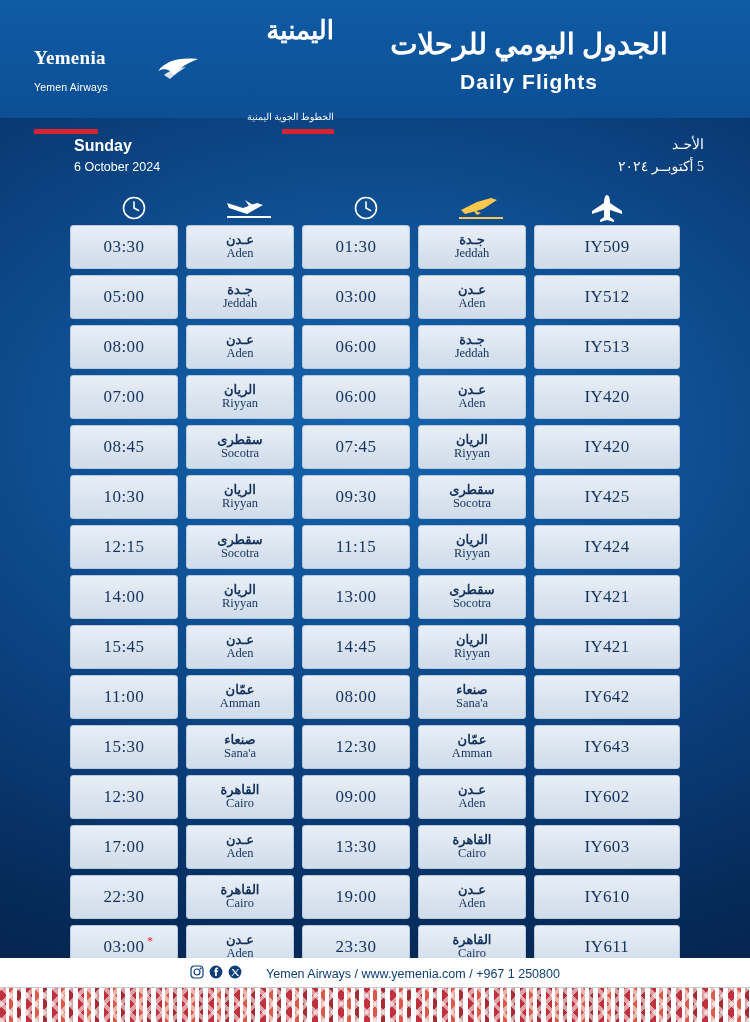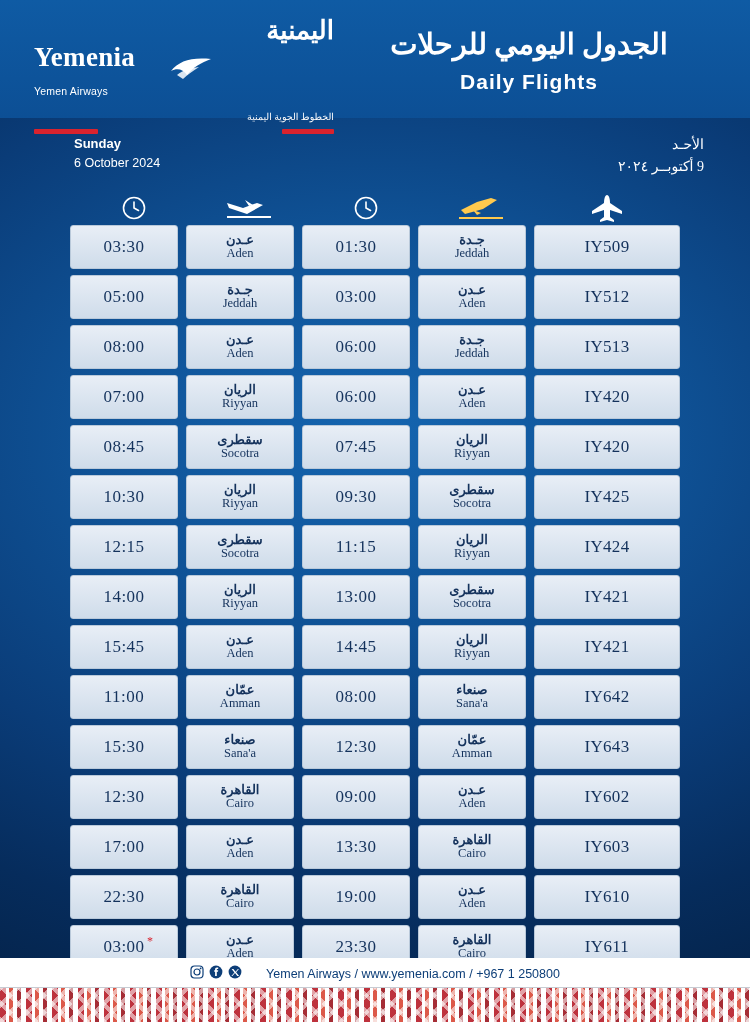--- a/index.html
+++ b/index.html
@@ -22,21 +22,21 @@
     background: linear-gradient(180deg,#0f5ba4 0%, #0c4f95 100%);
     display: flex;
     align-items: flex-start;
     padding: 18px 26px 0 34px;
     justify-content: space-between;
   }
   .brand { display: flex; flex-direction: column; width: 300px; }
   .brand-row { display: flex; align-items: center; justify-content: space-between; }
   .brand-left { display: flex; flex-direction: column; }
   .brand-name {
-    color: #ffffff; font-size: 27px; font-weight: bold;
+    color: #ffffff; font-size: 19px; font-weight: bold;
     letter-spacing: .3px; line-height: 1;
   }
   .brand-sub {
     color: #ffffff; font-size: 10.5px; letter-spacing: .2px; margin-top: 14px;
     font-family: "Liberation Sans", sans-serif;
   }
   .brand-ar {
     color: #ffffff; font-size: 26px; font-weight: bold; direction: rtl;
     line-height: 1;
   }
@@ -55,21 +55,21 @@
   .title-en {
     color: #ffffff; font-size: 21px; font-weight: bold; letter-spacing: 1px;
     font-family: "Liberation Sans", sans-serif; margin-top: 9px;
   }
   
   .daterow {
     display: flex; justify-content: space-between; align-items: flex-start;
     padding: 16px 46px 0 74px;
   }
   .date-en { color: #fff; font-size: 12.5px; line-height: 1.5; font-family:"Liberation Sans", sans-serif;}
-  .date-en .d1 { font-weight: bold; font-size: 13px; }
+  .date-en .d1 { font-weight: bold; font-size: 16px; }
   .date-ar { color: #fff; font-size: 14px; direction: rtl; text-align: right; line-height: 1.6; }
   
   .iconrow {
     display: flex; justify-content: center; gap: 8px; margin-top: 12px;
   }
   .iconcell {
     width: 108px; display: flex; align-items: center; justify-content: center; height: 34px;
   }
   .iconcell.wide { width: 126px; }
   
@@ -153,21 +153,21 @@
     </div>
   </div>
 
   <div class="daterow">
     <div class="date-en">
       <div class="d1">Sunday</div>
       <div>6  October  2024</div>
     </div>
     <div class="date-ar">
       <div>الأحـد</div>
-      <div>9 أكتوبــر ٢٠٢٤</div>
+      <div>5 أكتوبــر ٢٠٢٤</div>
     </div>
   </div>
 
   <div class="iconrow">
     <div class="iconcell">
       <svg width="26" height="26" viewBox="0 0 26 26">
         <circle cx="13" cy="13" r="10.5" fill="none" stroke="#ffffff" stroke-width="1.6"></circle>
         <path d="M13 7 L13 13 L17.5 15.5" fill="none" stroke="#ffffff" stroke-width="1.6" stroke-linecap="round"></path>
       </svg>
     </div>

